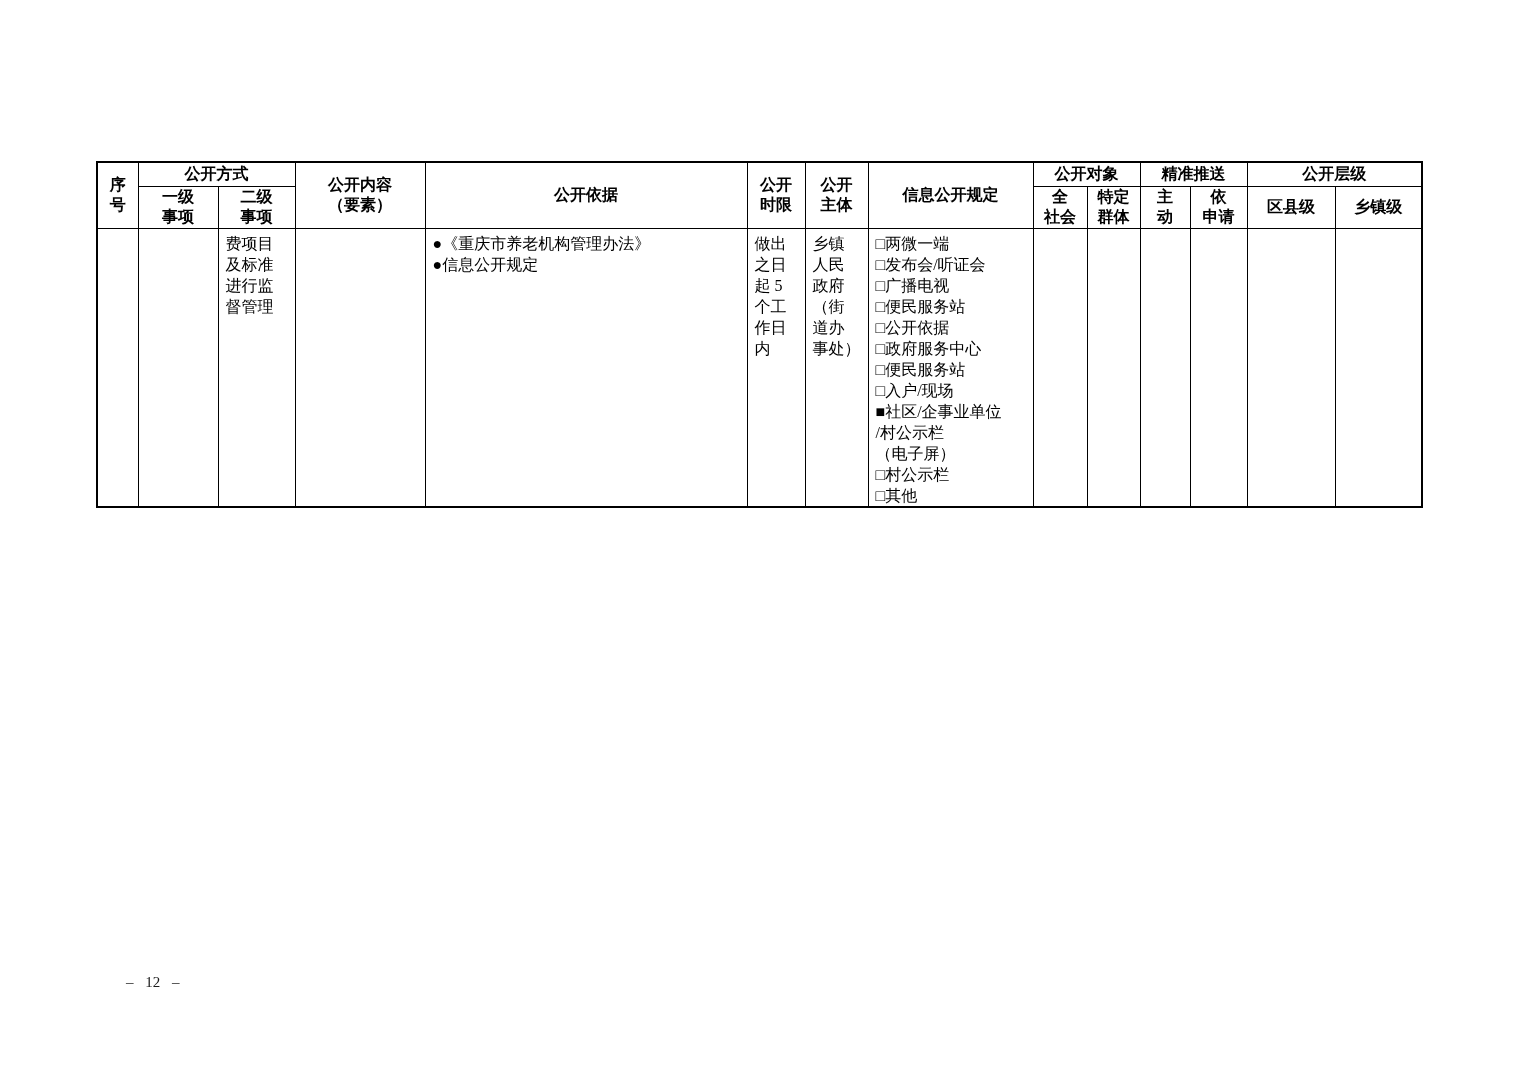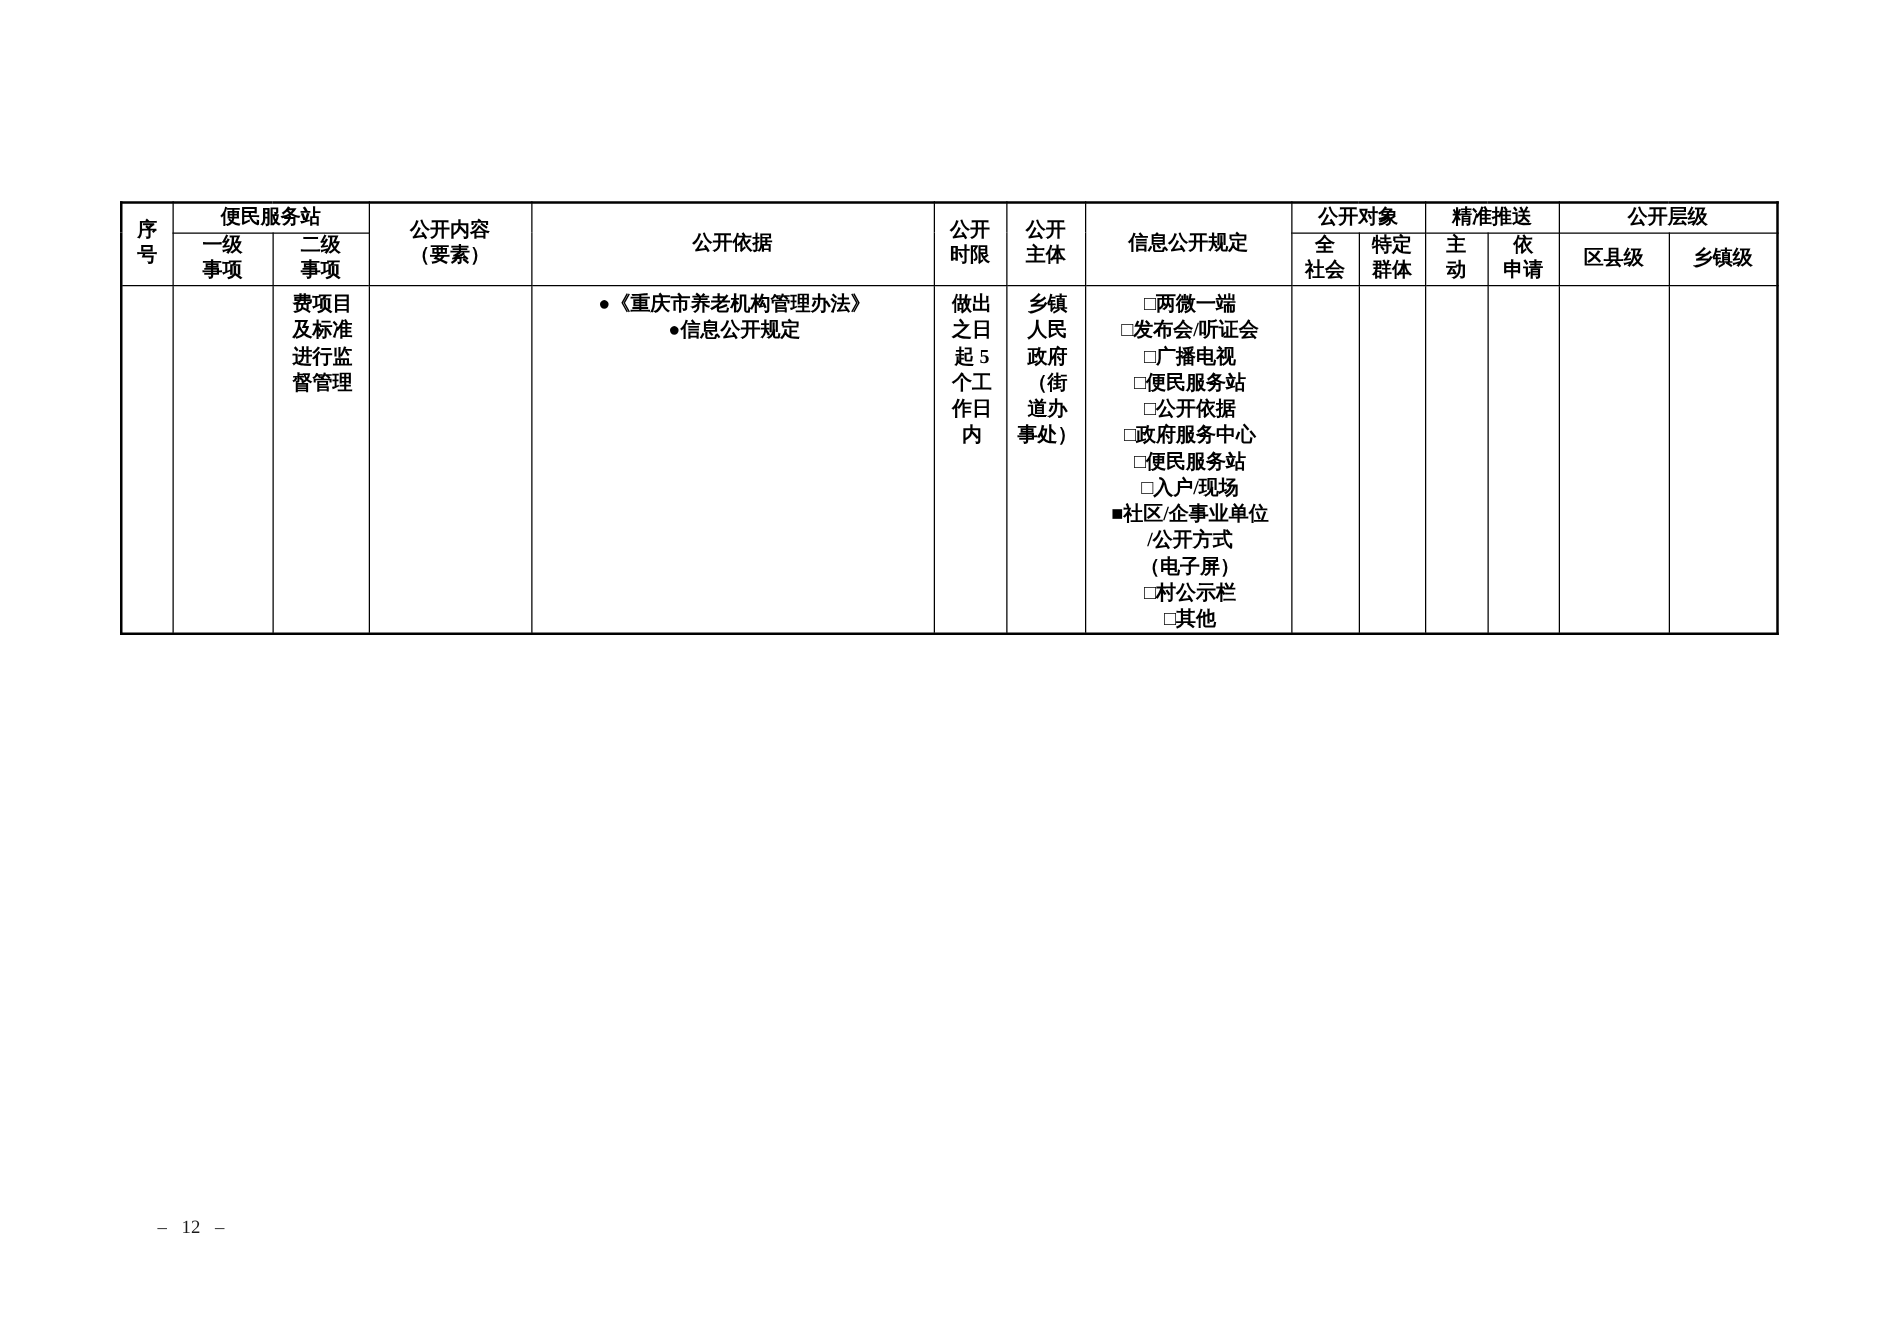--- a/index.html
+++ b/index.html
@@ -33,24 +33,24 @@
     text-align: center;
     vertical-align: middle;
     line-height: 20px;
     padding: 0 2px;
   }
   tr.hrow1 { height: 24px; }
   tr.hrow2 { height: 42px; }
   tr.drow  { height: 275px; }
   .disclosure td {
     font-size: 16px;
-    font-weight: bold;
+    font-weight: normal;
     line-height: 21px;
     vertical-align: top;
-    text-align: center;
+    text-align: left;
     padding: 4px 4px 0 7px;
   }
   td .list-line { white-space: pre-line; }
   .footer-pageno {
     position: absolute;
     left: 126px;
     top: 969px;
     font-size: 15px;
     line-height: 26px;
     word-spacing: 8px;
@@ -76,21 +76,21 @@
       <col style="width:53px">
         <col style="width:50px">
         <col style="width:57px">
       <col style="width:88px">
         <col style="width:87px">
     </colgroup>
     <thead>
       <tr class="hrow1">
         <th rowspan="2">序
 号</th>
-        <th colspan="2">便民服务站</th>
+        <th colspan="2">公开方式</th>
         <th rowspan="2">公开内容
 （要素）</th>
         <th rowspan="2">公开依据</th>
         <th rowspan="2">公开
 时限</th>
         <th rowspan="2">公开
 主体</th>
         <th rowspan="2">信息公开规定</th>
         <th colspan="2">公开对象</th>
         <th colspan="2">精准推送</th>
@@ -129,21 +129,21 @@
 个工
 作日
 内</td>
         <td>乡镇
 人民
 政府
 （街
 道办
 事处）</td>
         <td><div class="list-line">□两微一端</div><div class="list-line">□发布会/听证会</div><div class="list-line">□广播电视</div><div class="list-line">□便民服务站</div><div class="list-line">□公开依据</div><div class="list-line">□政府服务中心</div><div class="list-line">□便民服务站</div><div class="list-line">□入户/现场</div><div class="list-line">■社区/企事业单位
-/公开方式
+/村公示栏
 （电子屏）</div><div class="list-line">□村公示栏</div><div class="list-line">□其他</div></td>
         <td></td>
         <td></td>
         <td></td>
         <td></td>
         <td></td>
         <td></td>
       </tr>
     </tbody>
   </table>

